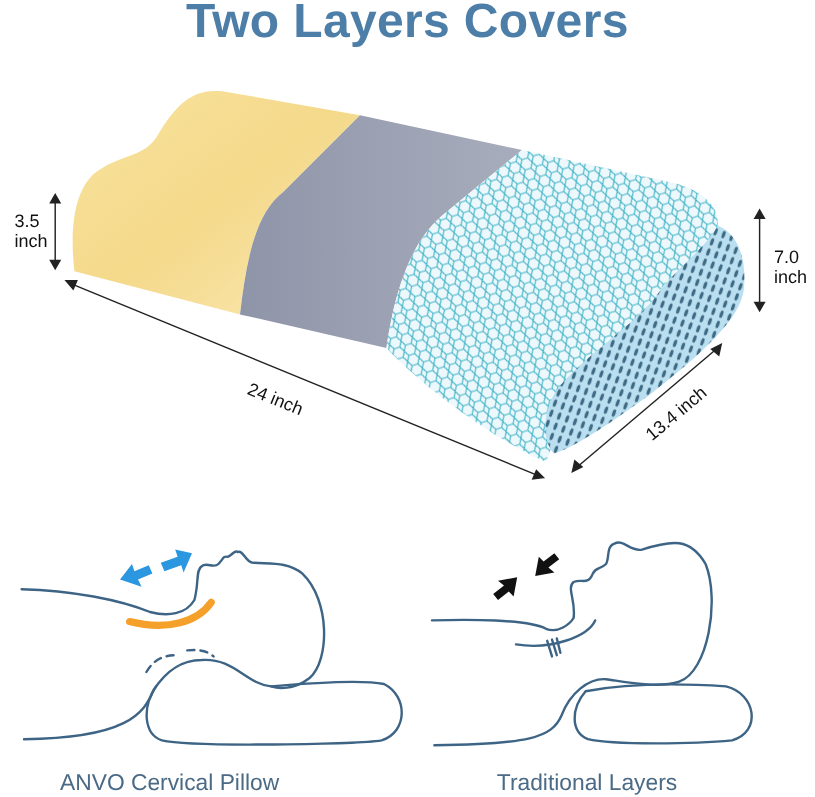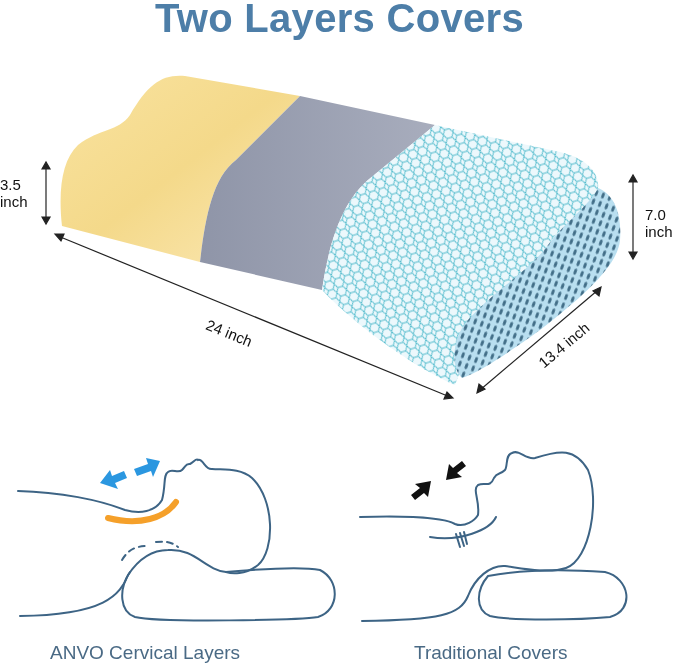--- a/index.html
+++ b/index.html
@@ -66,21 +66,21 @@
     <path d="M453 398 L444 399 L447 392 Z"></path>
   </g>
 
   <g stroke="#222" stroke-width="1.2" fill="#222">
     <line x1="480" y1="390" x2="598" y2="290"></line>
     <path d="M477 393 L479 384 L485 389 Z"></path>
     <path d="M601 287 L599 296 L593 291 Z"></path>
   </g>
 </svg>
 
-<div class="dim" style="left:0px; top:176px;">
+<div class="dim" style="left:12px; top:176px;">
   <div>3.5</div>
   <div>inch</div>
 </div>
 <div class="dim" style="left:645px; top:206px;">
   <div>7.0</div>
   <div>inch</div>
 </div>
 <div class="dim" style="left:210px; top:316px; transform: rotate(22deg); transform-origin: left top;">24 inch</div>
 <div class="dim" style="left:535px; top:358px; transform: rotate(-40deg); transform-origin: left top;">13.4 inch</div>
 
@@ -103,14 +103,14 @@
     <path d="M430 537 C460 542 490 530 496 517"></path>
     <path d="M456 534 L460 547 M460 533 L464 546 M464 532 L467 544"></path>
     <path d="M488 576 C520 570 560 569 605 572 C630 578 635 610 610 617 C580 620 510 621 490 616 C475 610 476 590 488 576"></path>
   </g>
   <g fill="#111">
     <path d="M411 495 L420 488 L415 484 L431 481 L428 497 L424 493 L415 500 Z"></path>
     <path d="M466 466 L457 473 L462 477 L446 480 L449 464 L453 468 L462 461 Z"></path>
   </g>
 </svg>
 
-<div class="caption" style="left:50px;">ANVO Cervical Layers</div>
-<div class="caption" style="left:414px;">Traditional Covers</div>
+<div class="caption" style="left:50px;">ANVO Cervical Pillow</div>
+<div class="caption" style="left:414px;">Traditional Layers</div>
 
 </body></html>

